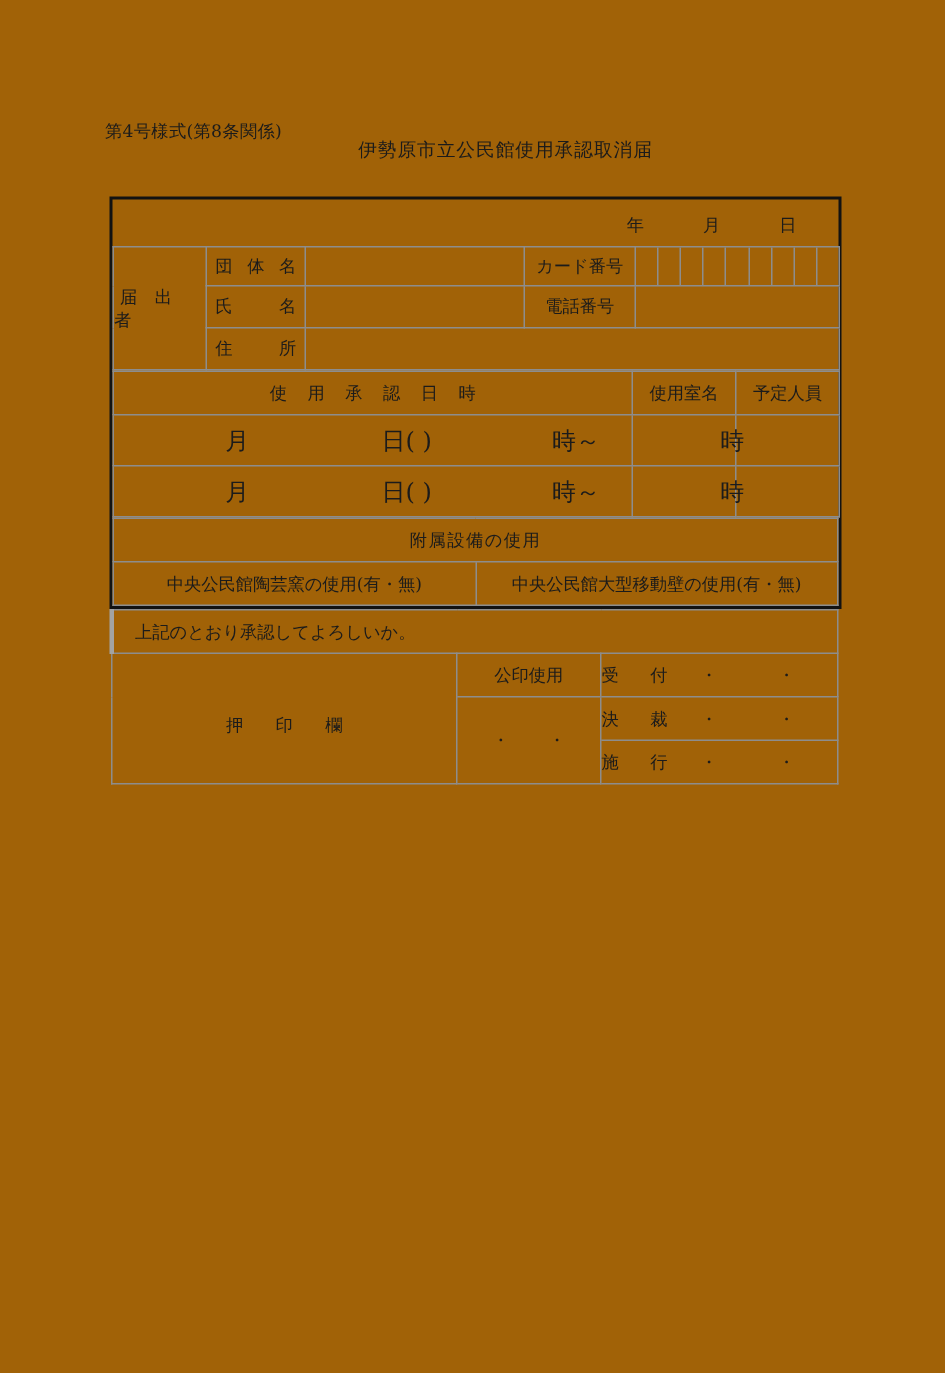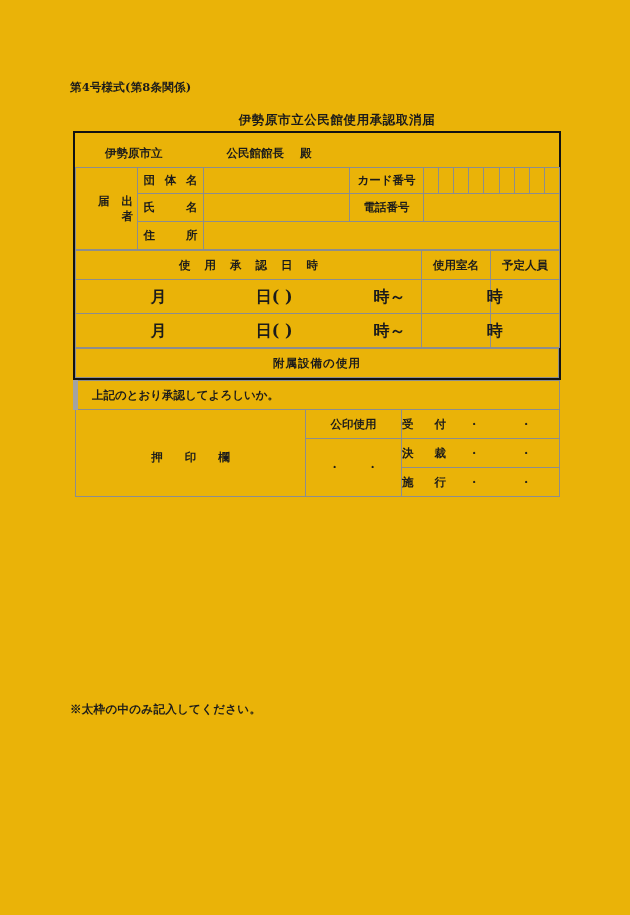--- a/index.html
+++ b/index.html
@@ -12,38 +12,37 @@
     height: 915px;
     position: relative;
     font-family: "DejaVu Serif", "Liberation Serif", serif;
     color: #1b1b1b;
     -webkit-font-smoothing: antialiased;
   }
 
   .page {
     position: absolute;
     inset: 0;
-    background: #eab308;
-    font-weight: bold;
+    background: #a16207;
   }
 
   
   .form-code {
     position: absolute;
     left: 70px;
     top: 80px;
     font-size: 11.5px;
     letter-spacing: .2px;
     white-space: nowrap;
   }
   .doc-title {
     position: absolute;
     left: 0;
     right: 0;
-    top: 112px;
+    top: 92px;
     text-align: center;
     font-size: 12.5px;
     letter-spacing: .6px;
     margin-left: 44px;
   }
 
   
   .frame {
     position: absolute;
     left: 73px;
@@ -99,21 +98,21 @@
     font-size: 11.5px;
   }
   .spread2 {
     display: inline-block;
     text-align: justify;
     text-align-last: justify;
   }
   .cell-pad { padding: 6px 7px; }
 
   .applicant-label {
-    text-align: right;
+    text-align: left;
     letter-spacing: 4px;
     text-indent: 4px;
   }
   .field-label {
     text-align: center;
   }
   .field-label .spread2 { width: 54px; }
 
   
   .cardno {
@@ -180,21 +179,21 @@
   }
   .office td {
     border: 1px solid #8d8d8d;
     font-size: 11.5px;
     padding: 0;
     vertical-align: middle;
   }
   .confirm-row td {
     height: 28px;
     padding-left: 14px;
-    border-left: 5px solid #a3a3a3;
+    border-left: 3px solid #a3a3a3;
     border-right: 1px solid #8d8d8d;
   }
   .stamp-cell {
     height: 84px;
     vertical-align: top;
     text-align: center;
   }
   .stamp-cell .t {
     padding-top: 9px;
     letter-spacing: 9px;
@@ -238,26 +237,26 @@
 <div class="page">
 
   <div class="form-code">第4号様式(第8条関係)</div>
   <div class="doc-title">伊勢原市立公民館使用承認取消届</div>
 
   <div class="frame">
 
     <div class="bold-box">
 
       <div class="preamble">
-        <div class="addressee">
-          <span>伊勢原市立</span>
-          <span class="blank"></span>
-          <span>公民館館長</span>
-          &nbsp;&nbsp;
-          <span>殿</span>
+        <div class="date-line">
+          <span>年</span>
+          <span class="gap-sm"></span>
+          <span>月</span>
+          <span class="gap-sm"></span>
+          <span>日</span>
         </div>
       </div>
 
       <table class="grid">
         <colgroup>
           <col style="width:62px">
             <col style="width:66px">
             <col style="width:146px">
           <col style="width:74px">
             <col style="width:136px">
@@ -346,20 +345,24 @@
             <td></td>
             <td></td>
           </tr>
         </tbody>
       </table>
 
       <table class="grid">
         <tbody>
           <tr>
             <td colspan="2" class="equip-head">附属設備の使用</td>
+          </tr>
+          <tr>
+            <td class="equip-opt" style="width:50%">中央公民館陶芸窯の使用(有・無)</td>
+            <td class="equip-opt" style="width:50%">中央公民館大型移動壁の使用(有・無)</td>
           </tr>
         </tbody>
       </table>
 
     </div>
 
     <table class="office">
       <colgroup>
         <col style="width:230px">
           <col style="width:96px">
@@ -396,15 +399,14 @@
             <span class="nm">施行</span>
             <span class="dot1">・</span>
             <span class="dot2">・</span>
           </td>
         </tr>
       </tbody>
     </table>
 
   </div>
 
-  <div class="footnote">※太枠の中のみ記入してください。</div>
 
 </div>
 
 </body></html>

